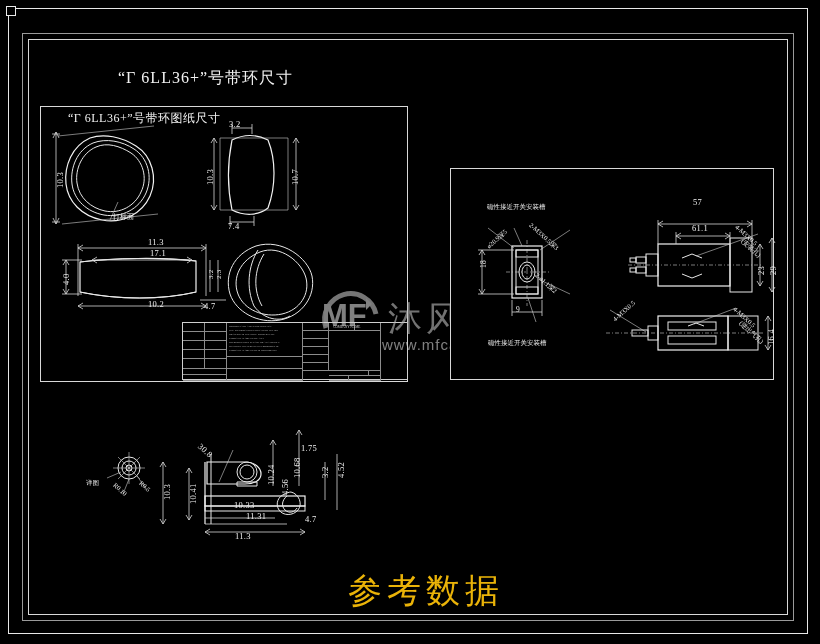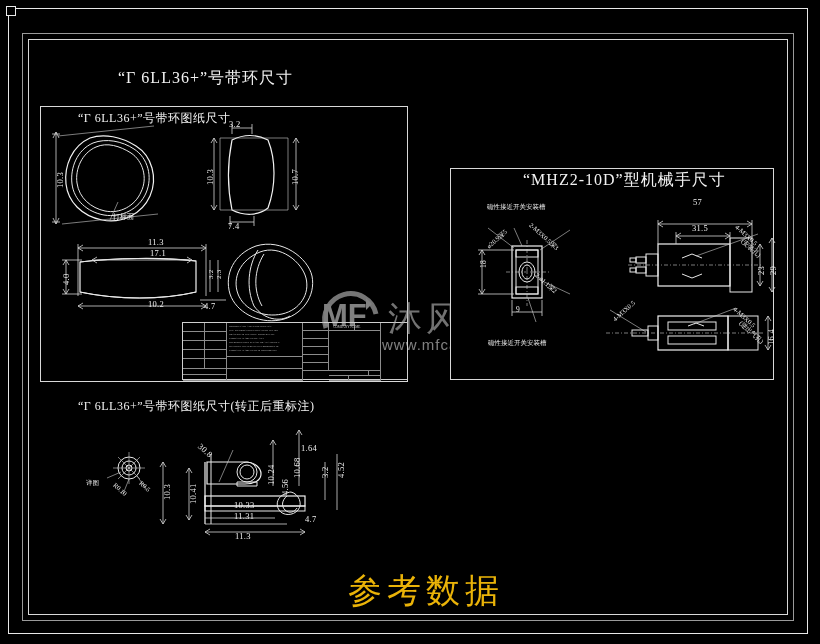--- a/index.html
+++ b/index.html
@@ -58,21 +58,21 @@
 
 <div class="root">
 
   <div class="frame-outer"></div>
   <div class="frame-tab"></div>
   <div class="frame-mid"></div>
   <div class="frame-in"></div>
 
   <div class="t title-cn" style="left:118px;top:70px;">“Г 6LL36+”号带环尺寸</div>
   <div class="panel panel-left"></div>
-  <div class="t sub-cn" style="left:78px;top:112px;">“Г 6LL36+”号带环图纸尺寸</div>
+  <div class="t sub-cn" style="left:68px;top:112px;">“Г 6LL36+”号带环图纸尺寸</div>
 
   <svg style="left:60px;top:132px;" width="120" height="96">
     <path class="stth" d="M30 6 C12 14 4 34 6 52 C8 70 22 84 42 88 C62 92 82 82 90 64 C98 46 92 24 76 14 C62 5 44 1 30 6 Z"></path>
     <path class="st" d="M33 11 C17 18 10 36 12 52 C14 68 27 80 44 83 C62 86 79 77 86 61 C93 45 88 26 74 17 C62 9 46 6 33 11 Z"></path>
     <path class="st" d="M36 15 C22 21 15 37 17 51 C19 66 31 76 45 79 C60 82 75 74 81 60 C88 46 83 29 71 21 C60 14 47 10 36 15 Z"></path>
 
     <line class="dimline" x1="-4" y1="0" x2="-4" y2="92"></line>
     <line class="dimline" x1="-8" y1="2" x2="0" y2="2"></line>
     <line class="dimline" x1="-8" y1="90" x2="0" y2="90"></line>
     <path class="dimline" d="M-7 6 L-4 0 L-1 6"></path>
@@ -200,21 +200,20 @@
     <svg style="left:-4px;top:-2px;" width="70" height="52">
       <path d="M8 34 A26 26 0 1 1 58 20" fill="none" stroke="#bdbdbd" stroke-width="5"></path>
       <path d="M48 4 l6 6 -6 6" fill="#d0d0d0"></path>
     </svg>
     <div class="wm-mark">MF</div>
     <div class="wm-txt">沐风网</div>
     <div class="wm-url">www.mfcad.com</div>
   </div>
 
   <div class="panel panel-right"></div>
-  <div class="t title-cn" style="left:523px;top:172px;">“MHZ2-10D”型机械手尺寸</div>
 
   <div class="t ann" style="left:487px;top:204px;">磁性接近开关安装槽</div>
   <div class="t ann" style="left:488px;top:340px;">磁性接近开关安装槽</div>
 
   <svg style="left:470px;top:214px;" width="140" height="120">
 
     <rect class="stth" x="42" y="32" width="30" height="52"></rect>
     <rect class="st" x="46" y="36" width="22" height="44"></rect>
 
     <rect class="st" x="46" y="36" width="22" height="7"></rect>
@@ -279,21 +278,21 @@
     <line class="dimline" x1="130" y1="26" x2="130" y2="68"></line>
     <path class="dimline" d="M127 31 L130 26 L133 31"></path>
     <path class="dimline" d="M127 63 L130 68 L133 63"></path>
     <line class="dimline" x1="142" y1="20" x2="142" y2="74"></line>
     <path class="dimline" d="M139 25 L142 20 L145 25"></path>
     <path class="dimline" d="M139 69 L142 74 L145 69"></path>
 
     <line class="thin" x1="66" y1="38" x2="128" y2="16"></line>
   </svg>
   <div class="t dim" style="left:693px;top:198px;">57</div>
-  <div class="t dim" style="left:692px;top:224px;">31.5</div>
+  <div class="t dim" style="left:692px;top:224px;">61.1</div>
   <div class="t dim rot90" style="left:757px;top:275px;">23</div>
   <div class="t dim rot90" style="left:769px;top:275px;">29</div>
   <div class="t ann rotm45" style="left:738px;top:224px;">4-M3X0.5</div>
   <div class="t ann rotm45" style="left:744px;top:238px;">(安装孔)</div>
 
   <svg style="left:628px;top:306px;" width="150" height="70">
     <rect class="stth" x="30" y="10" width="70" height="34"></rect>
     <rect class="st" x="100" y="10" width="30" height="34"></rect>
     <rect class="st" x="20" y="20" width="10" height="14"></rect>
     <rect class="st" x="4" y="24" width="16" height="6"></rect>
@@ -307,21 +306,20 @@
     <path class="dimline" d="M137 39 L140 44 L143 39"></path>
 
     <line class="thin" x1="66" y1="18" x2="108" y2="2"></line>
     <line class="thin" x1="18" y1="26" x2="-18" y2="4"></line>
   </svg>
   <div class="t dim rot90" style="left:767px;top:345px;">16.4</div>
   <div class="t ann rotm45" style="left:736px;top:306px;">4-M3X0.5</div>
   <div class="t ann rotm45" style="left:742px;top:320px;">(逆出气孔)</div>
   <div class="t ann rot45" style="left:612px;top:318px;">4-M3X0.5</div>
 
-  <div class="t sub-cn" style="left:78px;top:400px;">“Г 6LL36+”号带环图纸尺寸(转正后重标注)</div>
 
   <svg style="left:95px;top:448px;" width="70" height="60">
     <circle class="st" cx="34" cy="20" r="11"></circle>
     <circle class="st" cx="34" cy="20" r="7"></circle>
     <circle class="st" cx="34" cy="20" r="3"></circle>
     <line class="thin" x1="34" y1="4" x2="34" y2="36"></line>
     <line class="thin" x1="18" y1="20" x2="50" y2="20"></line>
     <line class="thin" x1="23" y1="9" x2="45" y2="31"></line>
     <line class="thin" x1="23" y1="31" x2="45" y2="9"></line>
     <line class="thin" x1="12" y1="30" x2="26" y2="24"></line>
@@ -369,24 +367,24 @@
     <line class="dimline" x1="162" y1="30" x2="162" y2="86"></line>
 
     <line class="thin" x1="44" y1="58" x2="58" y2="26"></line>
   </svg>
 
   <div class="t dim rot90" style="left:163px;top:500px;">10.3</div>
   <div class="t dim rot90" style="left:189px;top:504px;">10.41</div>
   <div class="t dim rot90" style="left:267px;top:485px;">10.24</div>
   <div class="t dim rot90" style="left:293px;top:478px;">10.68</div>
   <div class="t dim rotm45" style="left:202px;top:442px;">30.8</div>
-  <div class="t dim" style="left:301px;top:444px;">1.64</div>
+  <div class="t dim" style="left:301px;top:444px;">1.75</div>
   <div class="t dim rot90" style="left:321px;top:478px;">3.2</div>
   <div class="t dim rot90" style="left:337px;top:478px;">4.52</div>
   <div class="t dim rot90" style="left:281px;top:495px;">4.56</div>
   <div class="t dim" style="left:234px;top:501px;">10.33</div>
-  <div class="t dim" style="left:234px;top:512px;text-align:center;">11.31</div>
+  <div class="t dim" style="left:246px;top:512px;text-align:center;">11.31</div>
   <div class="t dim" style="left:235px;top:532px;">11.3</div>
   <div class="t dim" style="left:305px;top:515px;">4.7</div>
 
   <div class="bottom-title">参考数据</div>
 
 </div>
 
 </body></html>

